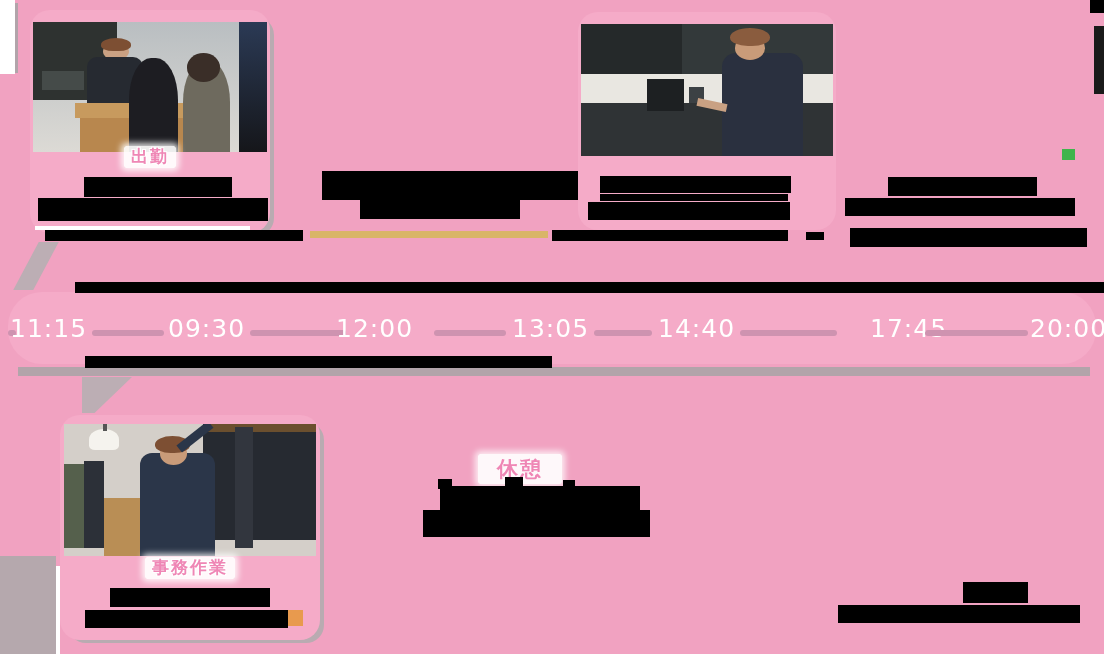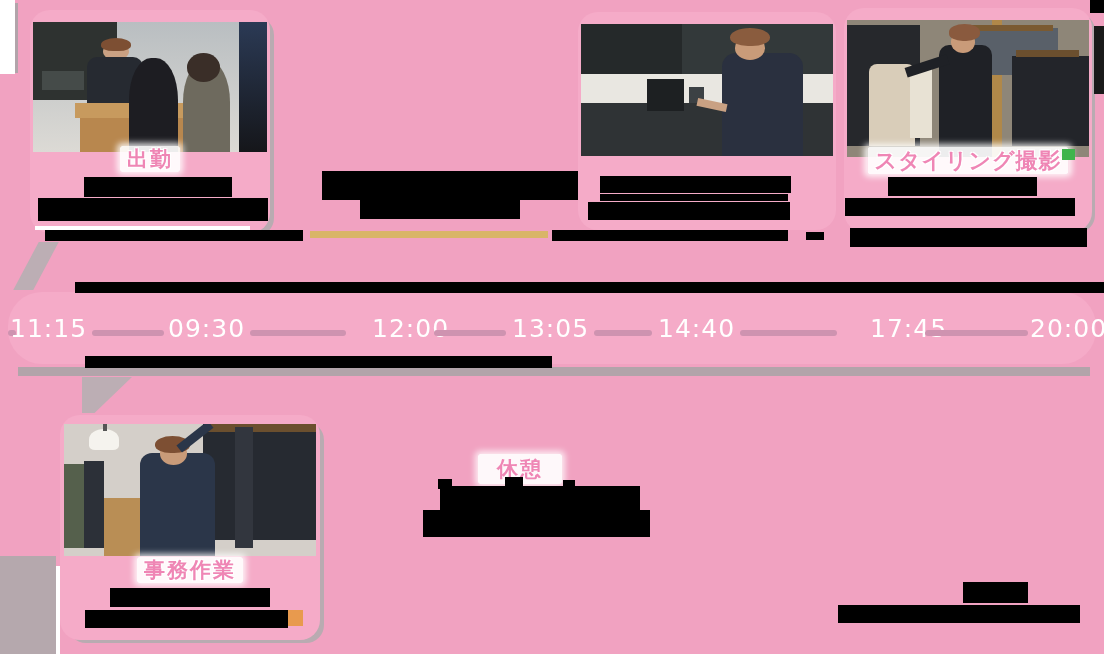--- a/index.html
+++ b/index.html
@@ -7,21 +7,21 @@
   #stage{position:relative;width:1104px;height:654px;background:#F1A2C1;overflow:hidden;}
 
   
   .card{position:absolute;background:#F5ABC8;border-radius:20px;}
   .shadow-r{box-shadow:6px 5px 0 -2px #B9ABB1;}
   .photo{position:absolute;left:3px;right:3px;top:12px;height:130px;overflow:hidden;background:#cfcac4;}
   .ph{position:absolute;}
 
   .card-label{position:absolute;left:50%;transform:translateX(-50%);
     background:rgba(255,255,255,.92);box-shadow:0 0 6px 3px rgba(255,255,255,.85);
-    color:#EF86B5;font-weight:bold;font-size:21px;line-height:1.15;letter-spacing:2px;
+    color:#EF86B5;font-weight:bold;font-size:17px;line-height:1.15;letter-spacing:2px;
     padding:1px 7px;white-space:nowrap;border-radius:2px;
     text-shadow:-1px -1px 0 #fff,1px -1px 0 #fff,-1px 1px 0 #fff,1px 1px 0 #fff;}
 
   
   .bar{position:absolute;background:#000;z-index:8;}
   .gold{position:absolute;background:#D9B568;z-index:8;}
   .sq-green{position:absolute;background:#3FB44C;z-index:9;}
   .sq-orange{position:absolute;background:#E89A4E;z-index:9;}
   .whiteline{position:absolute;background:#fff;z-index:7;}
 
@@ -75,47 +75,29 @@
       <div class="ph" style="left:0;top:60%;width:100%;height:40%;background:#2f3335;"></div>
       <div class="ph" style="left:26%;top:42%;width:15%;height:24%;background:#1d2022;"></div>
       <div class="ph" style="left:43%;top:48%;width:6%;height:12%;background:#3c4144;"></div>
       <div class="ph" style="left:56%;top:22%;width:32%;height:78%;background:#2a303f;border-radius:14px 14px 0 0;"></div>
       <div class="ph" style="left:61%;top:9%;width:12%;height:18%;background:#c99b79;border-radius:50%;"></div>
       <div class="ph" style="left:59%;top:3%;width:16%;height:14%;background:#8a5c3e;border-radius:50% 50% 45% 45%;"></div>
       <div class="ph" style="left:46%;top:58%;width:12%;height:6%;background:#c9a183;transform:rotate(12deg);"></div>
     </div>
   </div>
 
-  <div class="card" style="left:844px;top:8px;width:248px;height:224px;box-shadow:5px 3px 0 -2px #B9ABB1;">
-    <div class="photo" style="height:137px;">
-      <div class="ph" style="left:0;top:0;width:100%;height:100%;background:#8e8678;"></div>
-      <div class="ph" style="left:60%;top:0;width:4%;height:100%;background:#b08849;"></div>
-      <div class="ph" style="left:45%;top:6%;width:42%;height:34%;background:#596069;"></div>
-      <div class="ph" style="left:47%;top:4%;width:38%;height:4%;background:#7a5a32;"></div>
-      <div class="ph" style="left:0;top:4%;width:30%;height:88%;background:#26282c;"></div>
-      <div class="ph" style="left:9%;top:32%;width:19%;height:60%;background:#d9cdb9;border-radius:8px 8px 0 0;"></div>
-      <div class="ph" style="left:26%;top:36%;width:9%;height:50%;background:#e8e2d4;"></div>
-      <div class="ph" style="left:68%;top:26%;width:32%;height:66%;background:#23252a;"></div>
-      <div class="ph" style="left:70%;top:22%;width:26%;height:5%;background:#6b4f2e;"></div>
-      <div class="ph" style="left:38%;top:18%;width:22%;height:82%;background:#1f2126;border-radius:10px 10px 0 0;"></div>
-      <div class="ph" style="left:43%;top:8%;width:10%;height:16%;background:#c99b79;border-radius:50%;"></div>
-      <div class="ph" style="left:42%;top:3%;width:13%;height:12%;background:#8a5a3e;border-radius:50% 50% 45% 45%;"></div>
-      <div class="ph" style="left:24%;top:30%;width:18%;height:7%;background:#1f2126;transform:rotate(-18deg);"></div>
-    </div>
-    <div class="card-label" style="top:139px;font-size:22px;letter-spacing:1px;">スタイリング撮影</div>
-  </div>
 
   <div class="tl-shadow"></div>
   <div id="timeline">
     <span class="dash" style="left:0;width:8px;"></span>
     <span class="time" style="left:2px;">11:15</span>
     <span class="dash" style="left:84px;width:72px;"></span>
     <span class="time" style="left:160px;">09:30</span>
     <span class="dash" style="left:242px;width:96px;"></span>
-    <span class="time" style="left:364px;">12:00</span>
+    <span class="time" style="left:328px;">12:00</span>
     <span class="dash" style="left:426px;width:72px;"></span>
     <span class="time" style="left:504px;">13:05</span>
     <span class="dash" style="left:586px;width:58px;"></span>
     <span class="time" style="left:650px;">14:40</span>
     <span class="dash" style="left:732px;width:97px;"></span>
     <span class="time" style="left:862px;">17:45</span>
     <span class="dash" style="left:917px;width:103px;"></span>
     <span class="time" style="left:1022px;">20:00</span>
   </div>
 

